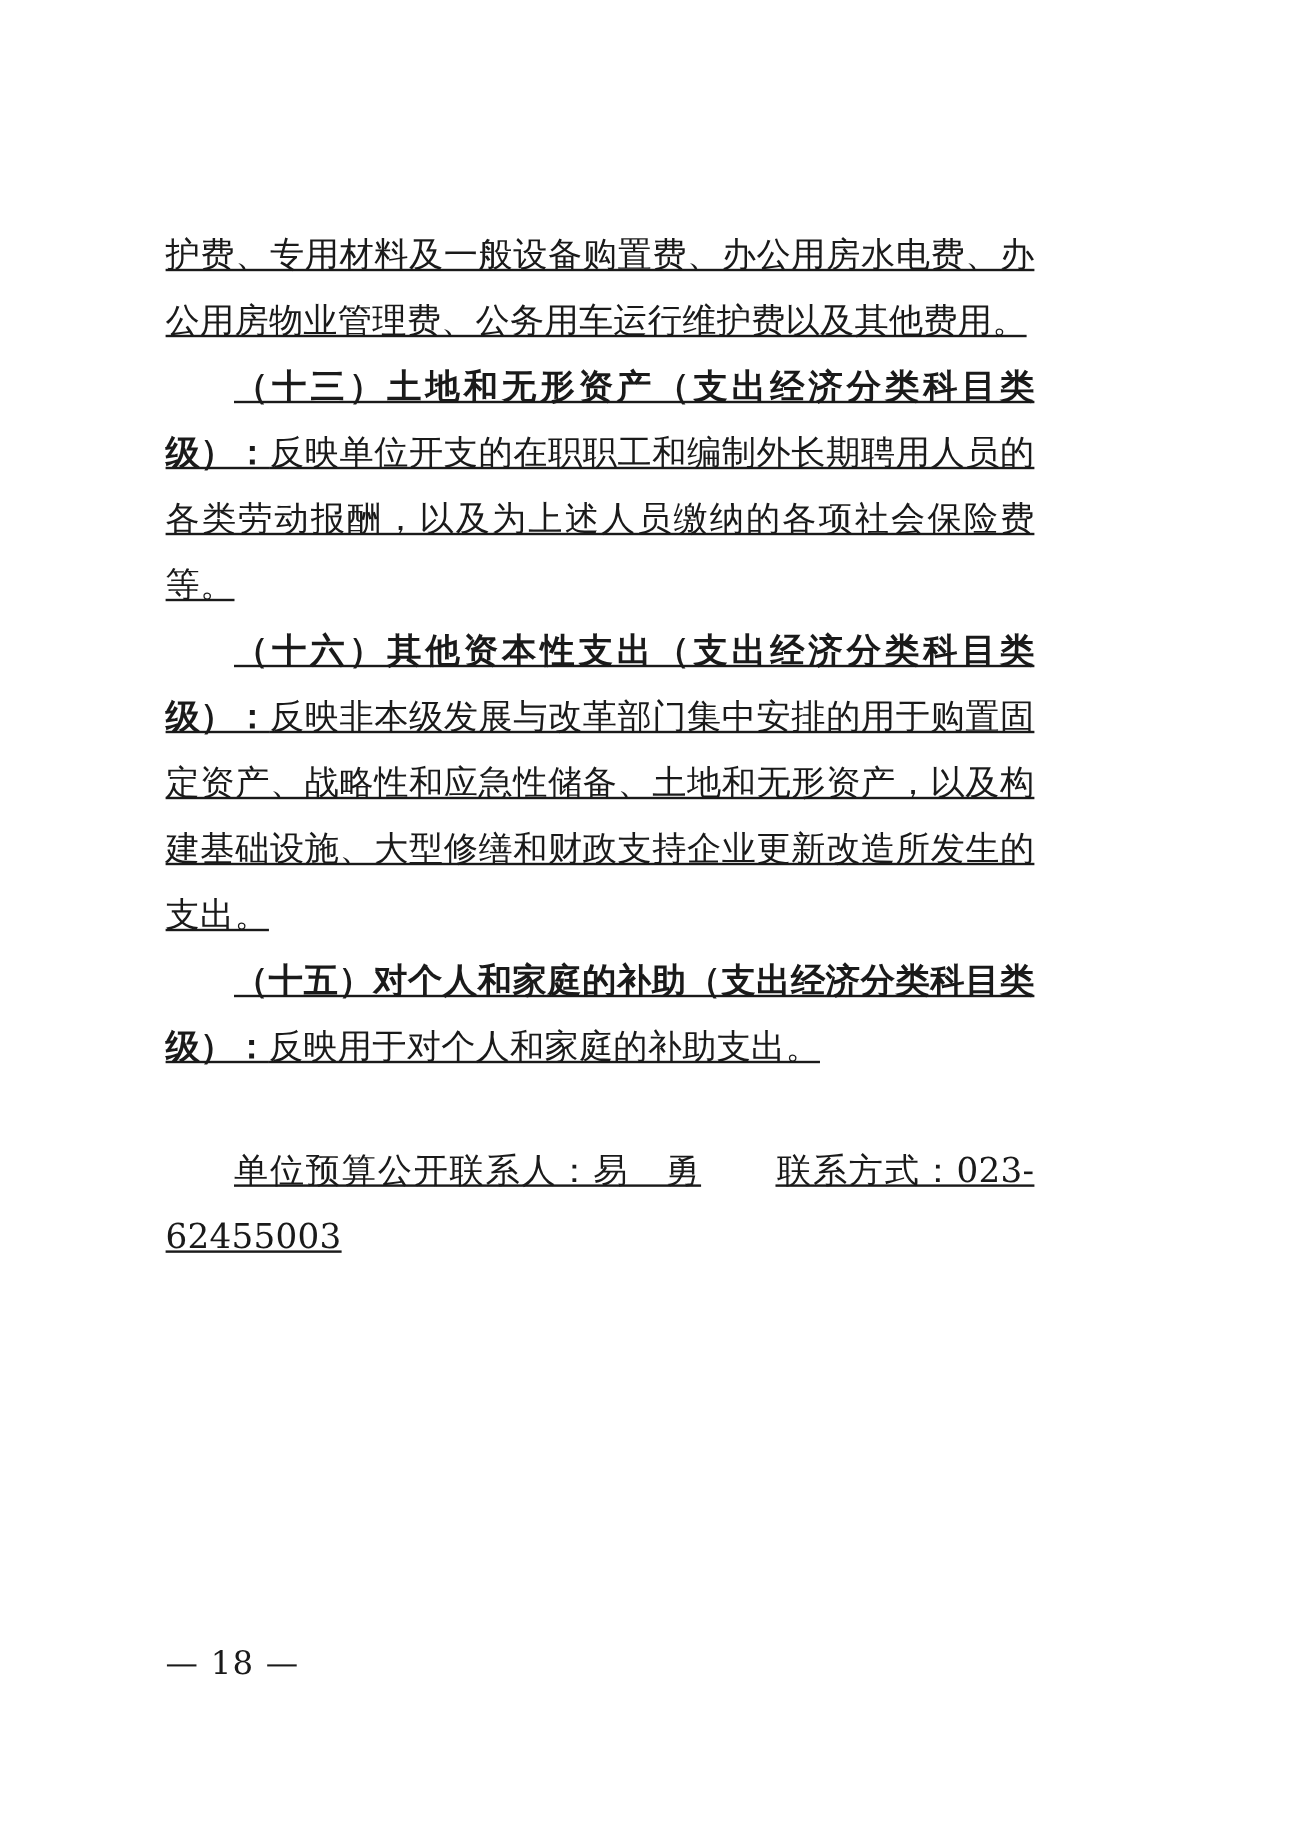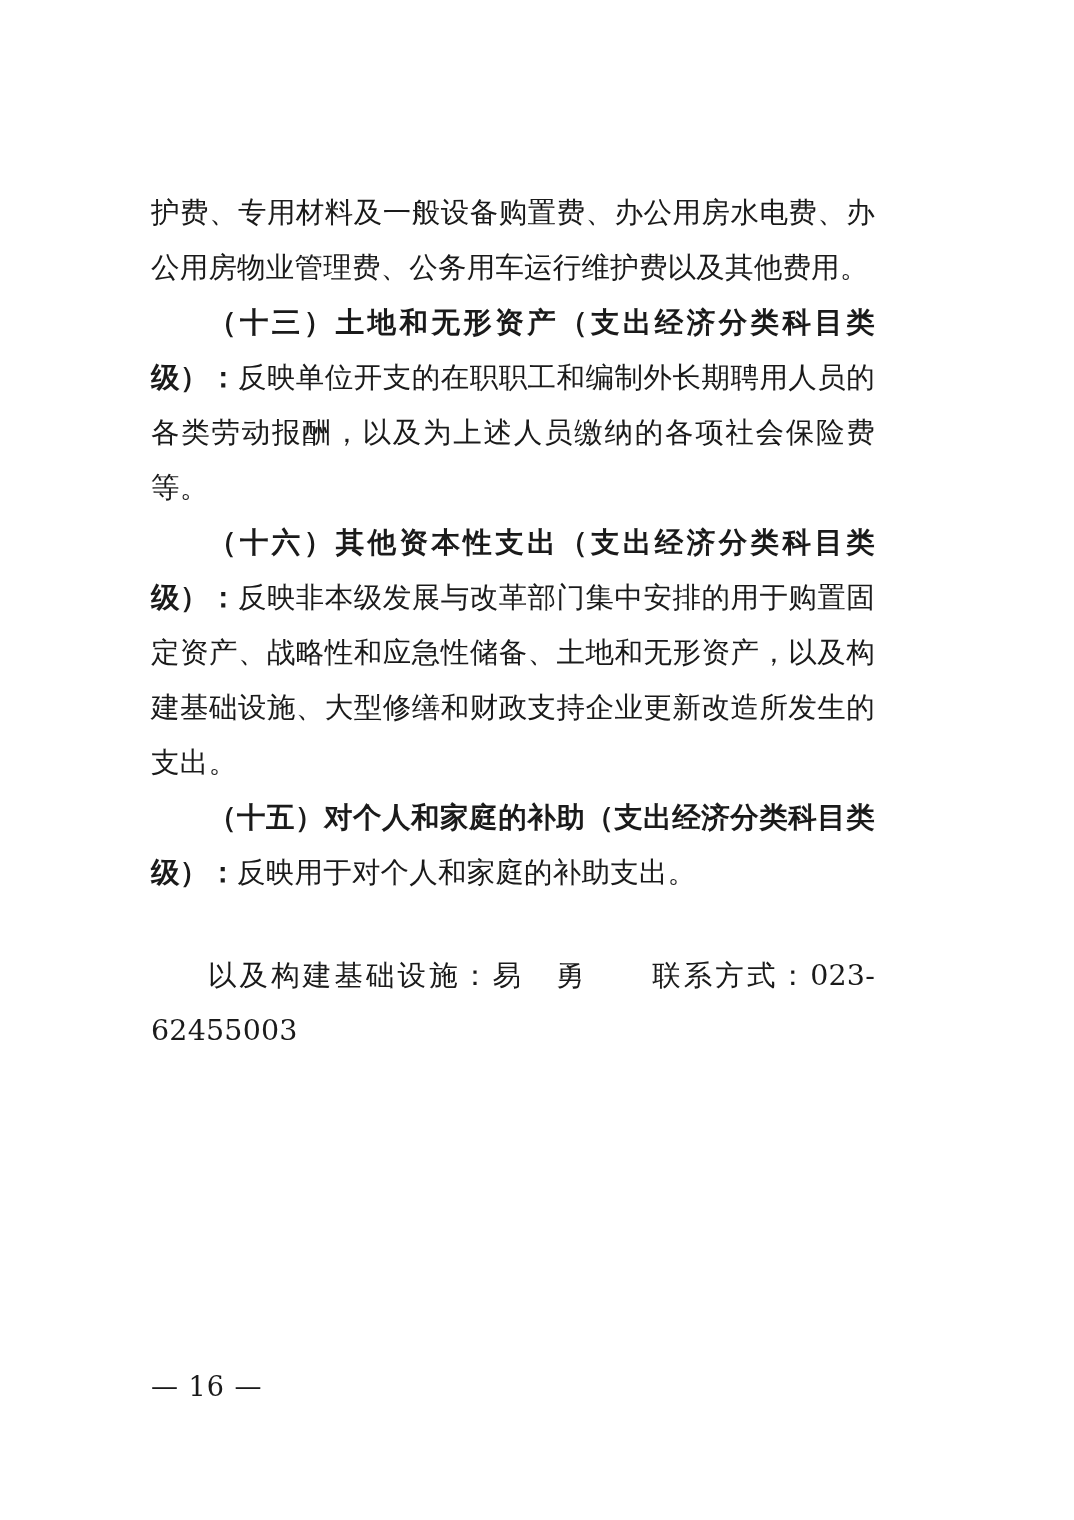--- a/index.html
+++ b/index.html
@@ -11,25 +11,26 @@
     height: 1520px;
     background: #ffffff;
     font-family: "DejaVu Serif", "Liberation Serif", serif;
     color: #1a1a1a;
     position: relative;
     overflow: hidden;
   }
   .page {
     position: absolute;
     top: 0;
-    left: 16px;
+    left: 3px;
     width: 994px;
     height: 1520px;
     box-sizing: border-box;
     padding: 185px 135px 0 135px;
+    text-decoration: underline;
   }
   .body-text {
     font-size: 28.5px;
     line-height: 55px;
     text-align: justify;
     text-justify: inter-ideograph;
     letter-spacing: 0.2px;
   }
   p.para {
     margin: 0;
@@ -71,19 +72,19 @@
 
     <p class="para">护费、专用材料及一般设备购置费、办公用房水电费、办公用房物业管理费、公务用车运行维护费以及其他费用。</p>
 
     <p class="indent"><span class="bold-head">（十三）土地和无形资产（支出经济分类科目类级）：</span><span>反映单位开支的在职职工和编制外长期聘用人员的各类劳动报酬，以及为上述人员缴纳的各项社会保险费等。</span></p>
 
 
     <p class="indent"><span class="bold-head">（十六）其他资本性支出（支出经济分类科目类级）：</span><span>反映非本级发展与改革部门集中安排的用于购置固定资产、战略性和应急性储备、土地和无形资产，以及构建基础设施、大型修缮和财政支持企业更新改造所发生的支出。</span></p>
 
     <p class="indent"><span class="bold-head">（十五）对个人和家庭的补助（支出经济分类科目类级）：</span><span>反映用于对个人和家庭的补助支出。</span></p>
 
-    <div class="contact-line"><span>以及构建基础设施：易　勇</span><span class="contact-gap"></span><span>联系方式：023-62455003</span></div>
+    <div class="contact-line"><span>单位预算公开联系人：易　勇</span><span class="contact-gap"></span><span>联系方式：023-62455003</span></div>
 
   </div>
 
-  <div class="page-number">— 16 —</div>
+  <div class="page-number">— 18 —</div>
 
 </div>
 
 </body></html>

